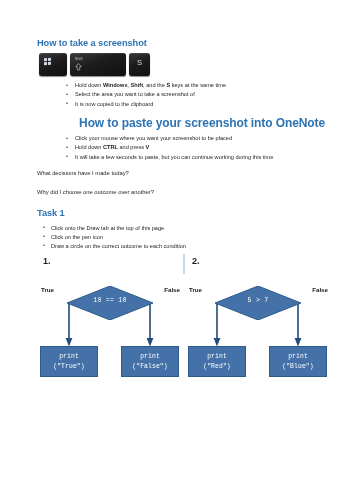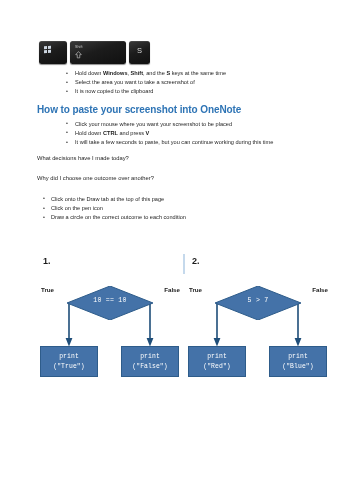--- a/index.html
+++ b/index.html
@@ -35,21 +35,22 @@
 
   h2.heading {
     font-size: 9.3px;
     font-weight: bold;
     color: #2E74B5;
     margin: 0 0 4px 0;
     letter-spacing: -0.1px;
     line-height: 1.2;
   }
   h2.heading.sub {
-    font-size: 10px;
+    font-size: 12px;
+    text-align: right;
   }
 
   .keys {
     display: flex;
     align-items: flex-start;
     gap: 3px;
     margin: 3px 0 5px 2px;
   }
   .key {
     background: linear-gradient(160deg, #3a3a3a 0%, #1c1c1c 45%, #101010 100%);
@@ -227,20 +228,21 @@
   .box-right { left: 84px; }
   .box span { white-space: pre; display: block; }
 </style>
 </head>
 <body>
 
 <div class="page">
 
   <div class="content">
 
+    <h2 class="heading">How to take a screenshot</h2>
 
     <div class="keys">
       <div class="key key-win">
         <span class="win-glyph">
             <i></i>
             <i></i>
             <i></i>
             <i></i>
           </span>
       </div>
@@ -267,20 +269,21 @@
       <li><span>Hold down </span><b>CTRL</b><span> and press </span><b>V</b></li>
       <li>It will take a few seconds to paste, but you can continue working during this time</li>
     </ul>
 
     <p class="body-line">What decisions have I made today?</p>
     <div class="spacer-sm"></div>
     <p class="body-line">Why did I choose one outcome over another?</p>
 
     <div class="spacer-md"></div>
 
+    <h2 class="heading">Task 1</h2>
     <ul class="bullets tight">
       <li>Click onto the Draw tab at the top of this page</li>
       <li>Click on the pen icon</li>
       <li>Draw a circle on the correct outcome to each condition</li>
     </ul>
   </div>
 
   <div class="charts">
 
     <span class="col-num num1">1.</span>

